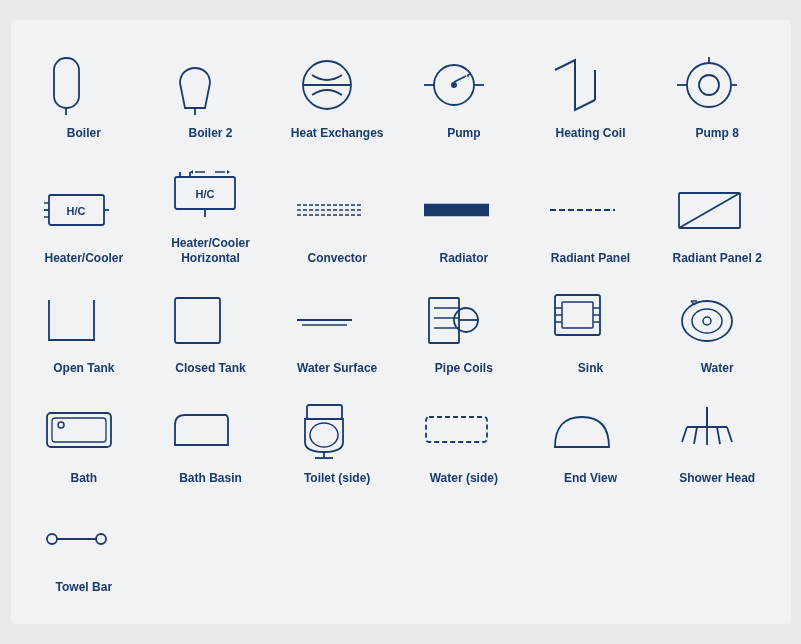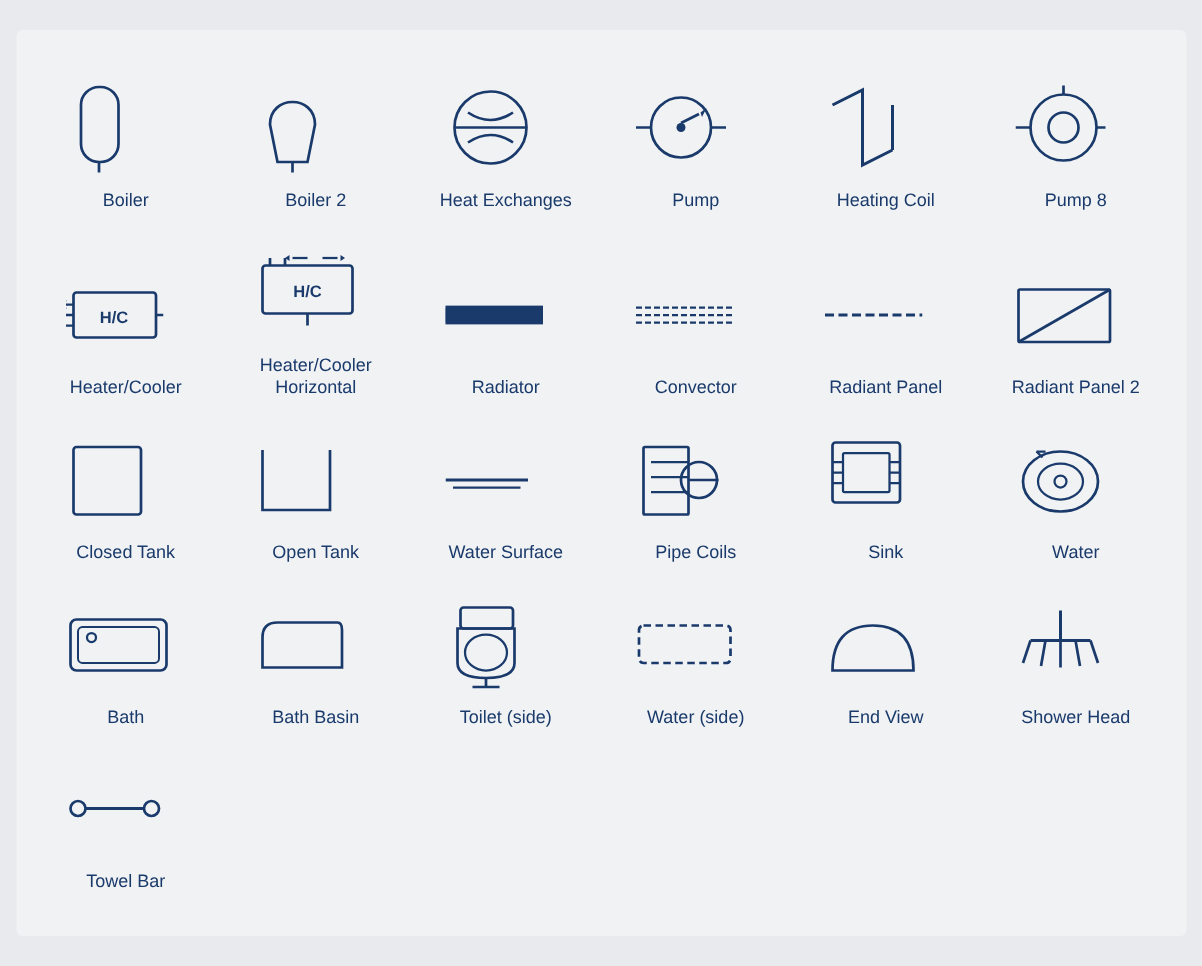--- a/index.html
+++ b/index.html
@@ -36,21 +36,21 @@
       height: 70px;
       display: flex;
       align-items: center;
       margin-bottom: 6px;
     }
     .item-label {
       font-size: 12px;
       color: #1a3a6b;
       text-align: center;
       line-height: 1.3;
-      font-weight: 400;
+      font-weight: 700;
     }
     svg {
       stroke: #1a3a6b;
       fill: none;
       stroke-width: 1.5;
     }
   </style>
 </head>
 <body>
 
@@ -154,72 +154,72 @@
           <line x1="45" y1="5" x2="55" y2="5" stroke-width="1.5"></line>
           <polygon points="57,3 60,5 57,7" fill="#1a3a6b" stroke="none"></polygon>
         </svg>
       </div>
       <span class="item-label">Heater/Cooler Horizontal</span>
     </div>
 
     <div class="item">
       <div class="icon-wrap">
         <svg width="65" height="20" viewBox="0 0 65 20">
-          <rect x="0" y="5" width="65" height="10" rx="0" stroke-width="2.5" fill="#1a3a6b" stroke="#1a3a6b"></rect>
-        </svg>
-      </div>
-      <span class="item-label">Radiator</span>
-    </div>
-
-    <div class="item">
-      <div class="icon-wrap">
-        <svg width="65" height="20" viewBox="0 0 65 20">
           <line x1="0" y1="5" x2="65" y2="5" stroke-width="1.5" stroke-dasharray="4,2"></line>
           <line x1="0" y1="10" x2="65" y2="10" stroke-width="1.5" stroke-dasharray="4,2"></line>
           <line x1="0" y1="15" x2="65" y2="15" stroke-width="1.5" stroke-dasharray="4,2"></line>
         </svg>
       </div>
       <span class="item-label">Convector</span>
     </div>
 
     <div class="item">
       <div class="icon-wrap">
         <svg width="65" height="20" viewBox="0 0 65 20">
+          <rect x="0" y="5" width="65" height="10" rx="0" stroke-width="2.5" fill="#1a3a6b" stroke="#1a3a6b"></rect>
+        </svg>
+      </div>
+      <span class="item-label">Radiator</span>
+    </div>
+
+    <div class="item">
+      <div class="icon-wrap">
+        <svg width="65" height="20" viewBox="0 0 65 20">
           <line x1="0" y1="10" x2="65" y2="10" stroke-width="2" stroke-dasharray="6,3"></line>
         </svg>
       </div>
       <span class="item-label">Radiant Panel</span>
     </div>
 
     <div class="item">
       <div class="icon-wrap">
         <svg width="65" height="45" viewBox="0 0 65 45">
           <rect x="2" y="5" width="61" height="35" rx="1" stroke-width="1.8"></rect>
           <line x1="2" y1="40" x2="63" y2="5" stroke-width="1.8"></line>
         </svg>
       </div>
       <span class="item-label">Radiant Panel 2</span>
     </div>
 
     <div class="item">
       <div class="icon-wrap">
+        <svg width="55" height="50" viewBox="0 0 55 50">
+          <polyline points="5,5 5,45 50,45 50,5" stroke-width="1.8"></polyline>
+        </svg>
+      </div>
+      <span class="item-label">Open Tank</span>
+    </div>
+
+    <div class="item">
+      <div class="icon-wrap">
         <svg width="55" height="55" viewBox="0 0 55 55">
           <rect x="5" y="5" width="45" height="45" rx="2" stroke-width="1.8"></rect>
         </svg>
       </div>
       <span class="item-label">Closed Tank</span>
-    </div>
-
-    <div class="item">
-      <div class="icon-wrap">
-        <svg width="55" height="50" viewBox="0 0 55 50">
-          <polyline points="5,5 5,45 50,45 50,5" stroke-width="1.8"></polyline>
-        </svg>
-      </div>
-      <span class="item-label">Open Tank</span>
     </div>
 
     <div class="item">
       <div class="icon-wrap">
         <svg width="55" height="30" viewBox="0 0 55 30">
           <line x1="0" y1="15" x2="55" y2="15" stroke-width="2"></line>
           <line x1="5" y1="20" x2="50" y2="20" stroke-width="1.5"></line>
         </svg>
       </div>
       <span class="item-label">Water Surface</span>

